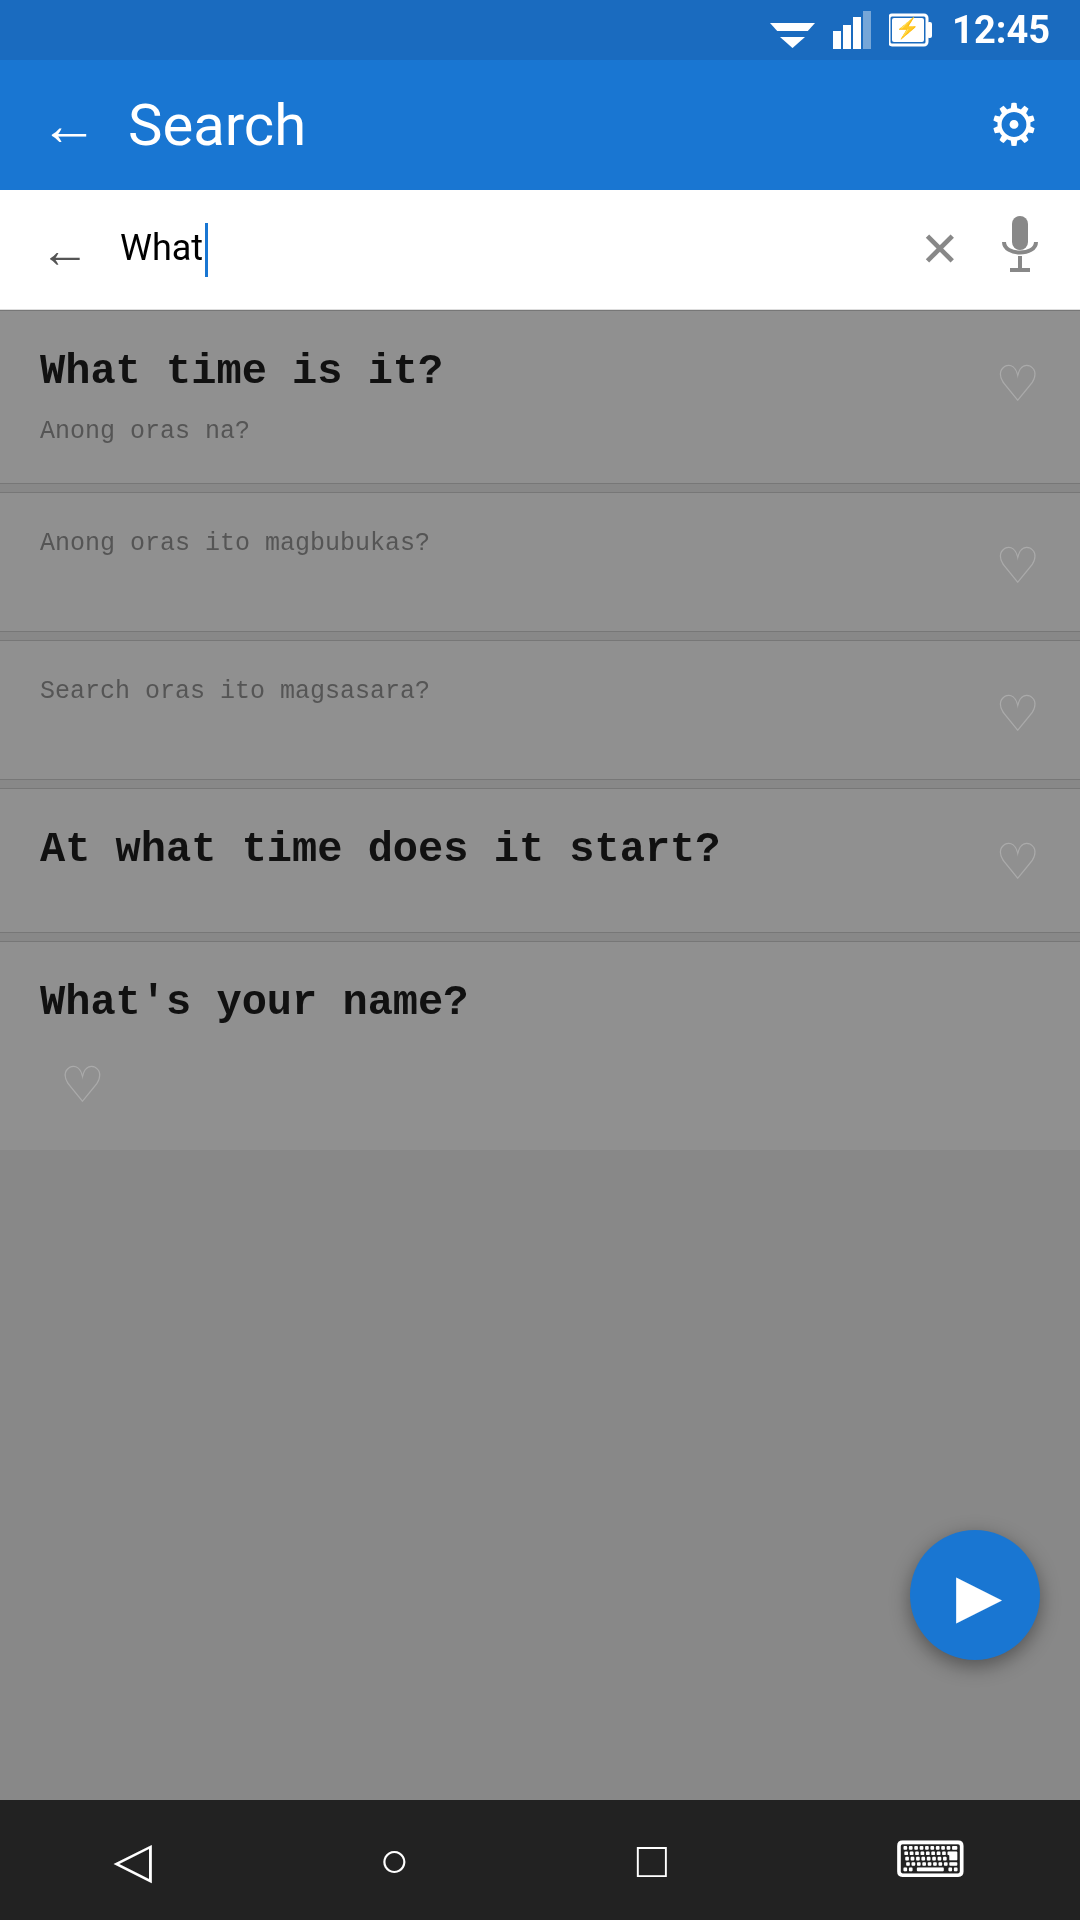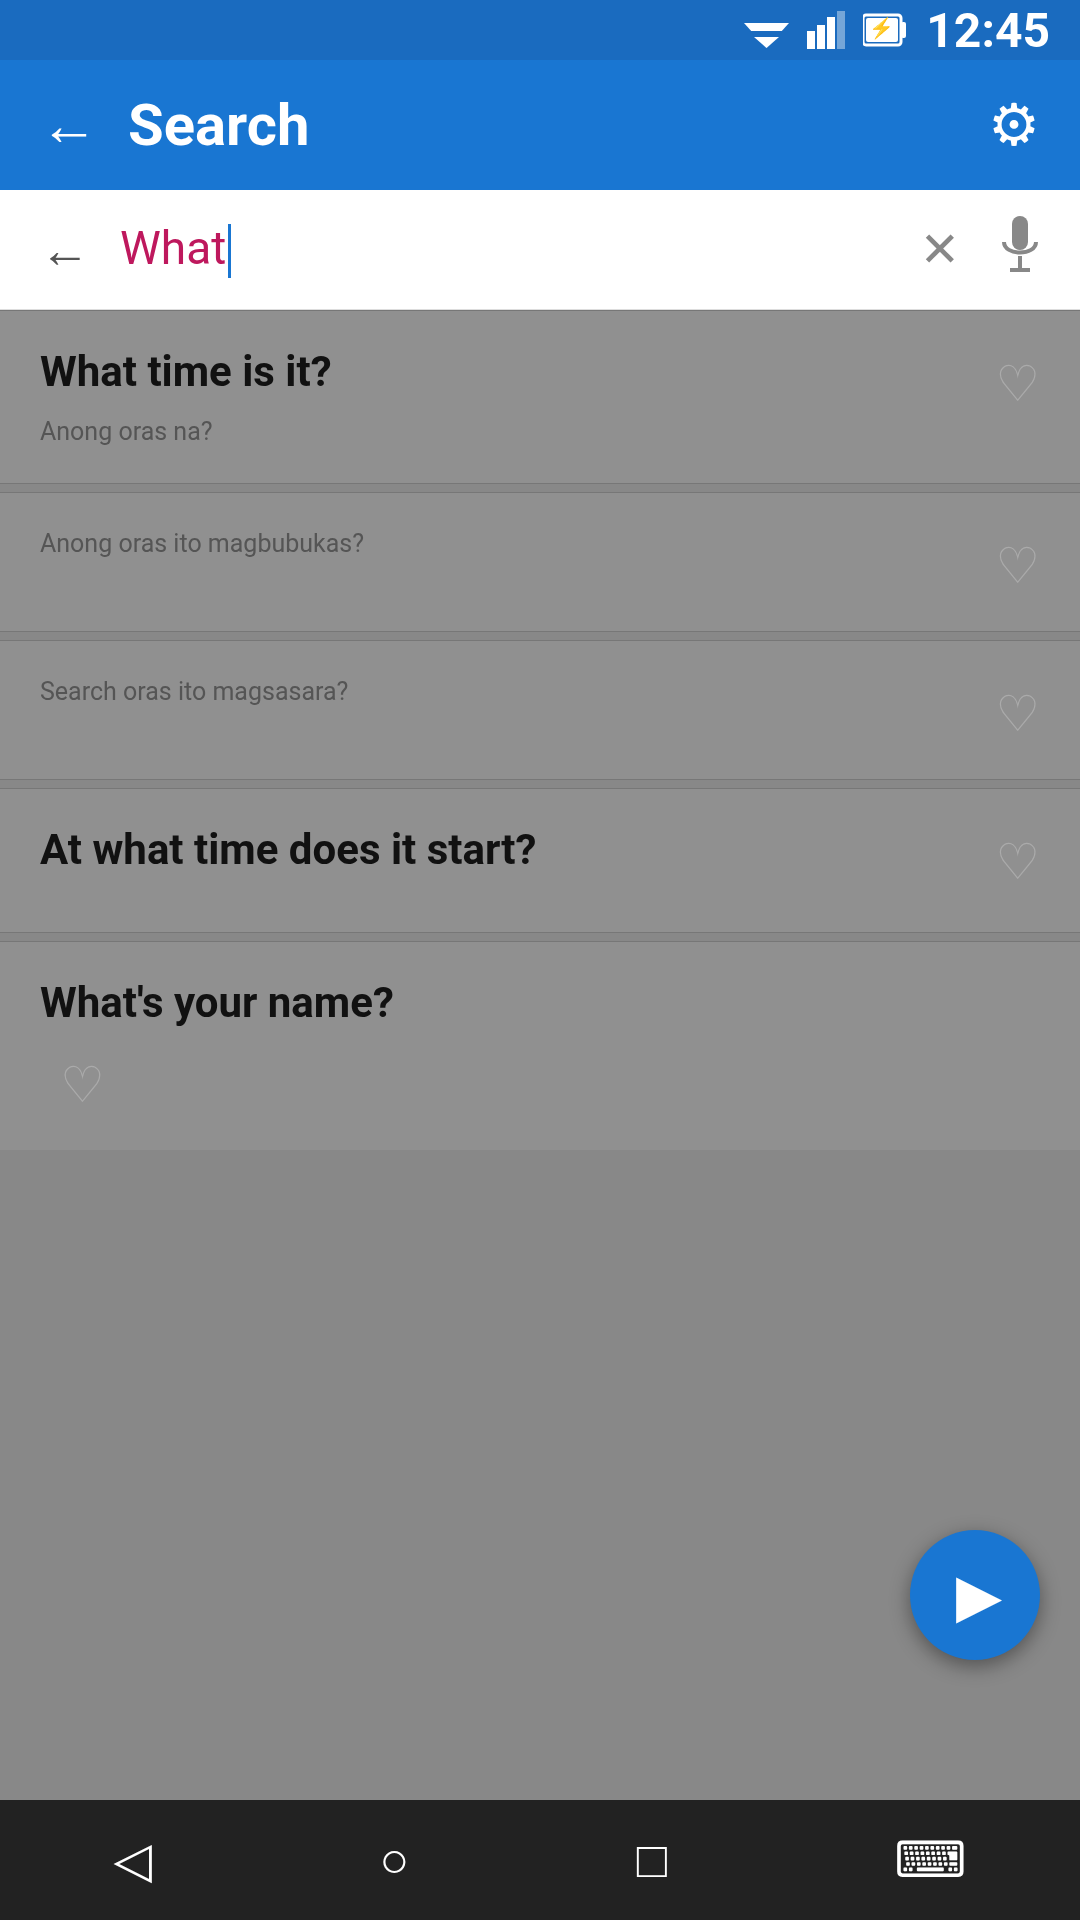--- a/index.html
+++ b/index.html
@@ -31,21 +31,21 @@
     }
 
     .status-bar-icons {
       display: flex;
       align-items: center;
       gap: 18px;
     }
 
     .status-time {
       color: white;
-      font-size: 48px;
+      font-size: 38px;
       font-weight: bold;
     }
 
     
     .app-bar {
       width: 100%;
       height: 130px;
       background: #1976d2;
       display: flex;
       align-items: center;
@@ -55,21 +55,21 @@
 
     .app-bar-left {
       display: flex;
       align-items: center;
       gap: 30px;
     }
 
     .app-bar-title {
       color: white;
       font-size: 58px;
-      font-weight: bold;
+      font-weight: normal;
     }
 
     .back-arrow {
       color: white;
       font-size: 58px;
       cursor: pointer;
     }
 
     .gear-icon {
       color: white;
@@ -132,20 +132,21 @@
       padding: 36px 40px;
       display: flex;
       align-items: flex-start;
       justify-content: space-between;
       cursor: pointer;
       position: relative;
     }
 
     .result-card-content {
       flex: 1;
+      font-family: Liberation Mono, monospace;
     }
 
     .result-phrase {
       font-size: 42px;
       font-weight: bold;
       color: #111;
       margin-bottom: 20px;
       line-height: 1.2;
     }
 
@@ -256,21 +257,21 @@
   <div class="app-bar-left">
     <span class="back-arrow">←</span>
     <span class="app-bar-title">Search</span>
   </div>
   <span class="gear-icon">⚙</span>
 </div>
 
 <div class="search-bar">
   <span class="search-back-arrow">←</span>
   <div class="search-input-wrapper">
-    <span style="font-size:46px;color:#be185d;">What<span class="search-cursor"></span></span>
+    <span style="font-size:36px;color:#000000;">What<span class="search-cursor"></span></span>
   </div>
   <span class="search-clear-icon">✕</span>
   <span class="search-mic-icon">
     <svg width="40" height="56" viewBox="0 0 40 56" fill="none">
       <rect x="12" y="0" width="16" height="34" rx="8" fill="#888"></rect>
       <path d="M4 26 C4 40 36 40 36 26" stroke="#888" stroke-width="4" fill="none"></path>
       <line x1="20" y1="40" x2="20" y2="54" stroke="#888" stroke-width="4"></line>
       <line x1="10" y1="54" x2="30" y2="54" stroke="#888" stroke-width="4"></line>
     </svg>
   </span>

